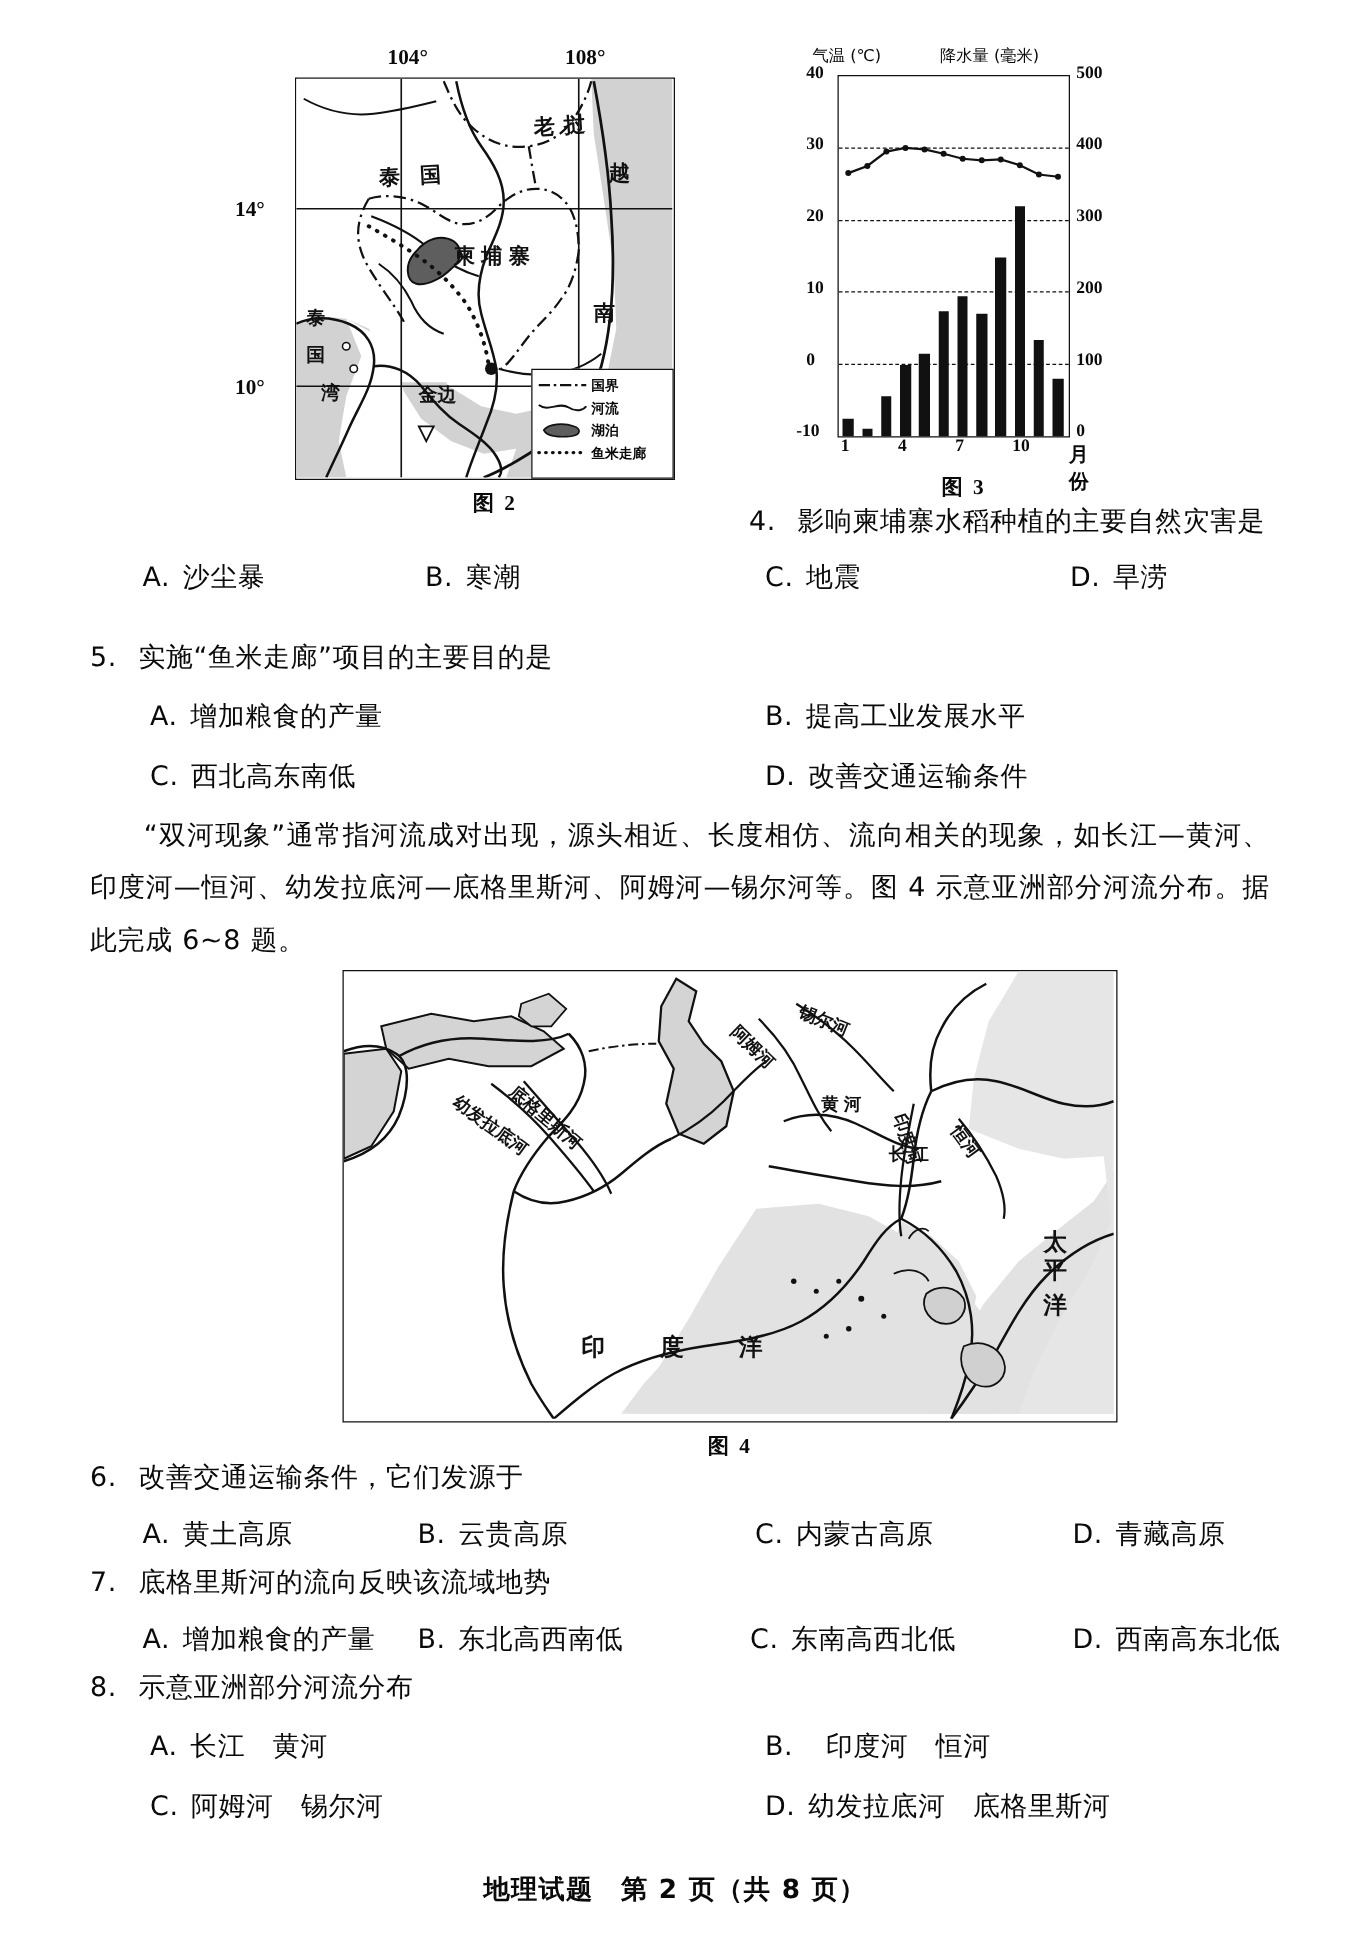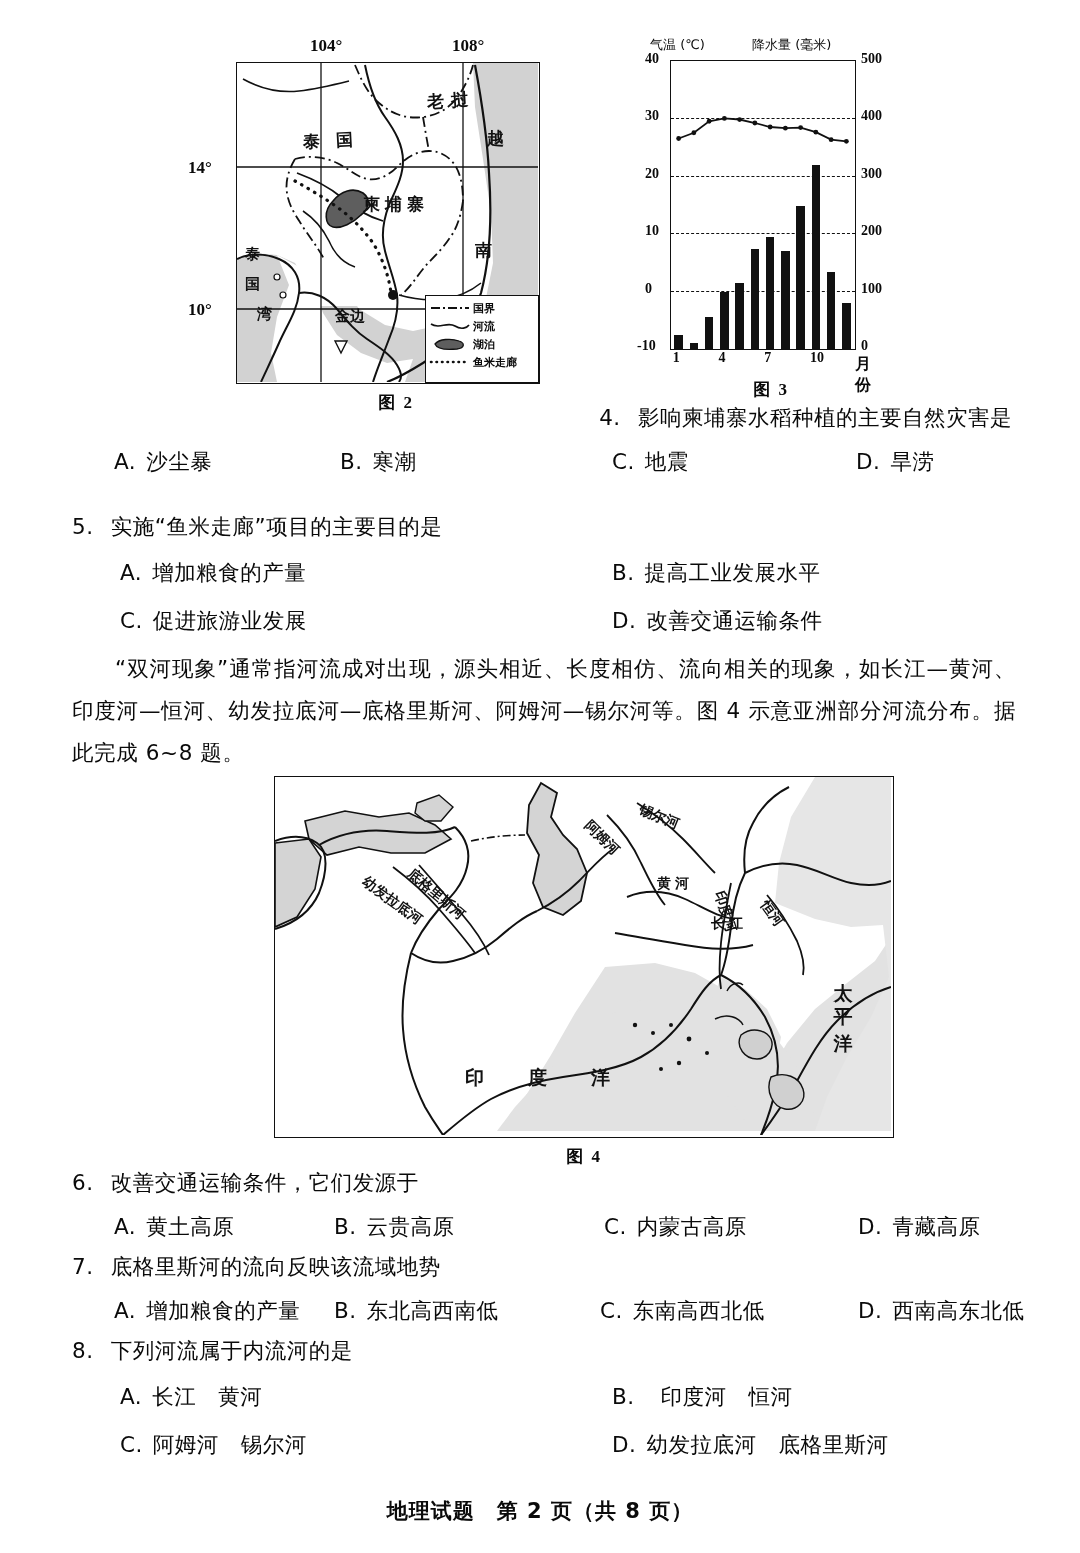--- a/index.html
+++ b/index.html
@@ -258,21 +258,21 @@
   </div>
 
   <div class="qblock" style="top:516px;">
     <div class="qline qstem">
       <span>5.</span>
       <span style="margin-left:10px;">实施“鱼米走廊”项目的主要目的是</span>
     </div>
     <div class="opts" style="height:100px;margin-top:20px;">
       <span class="opt" style="left:48px;top:0;"><span>A.</span><span style="margin-left:10px">增加粮食的产量</span></span>
       <span class="opt" style="left:540px;top:0;"><span>B.</span><span style="margin-left:10px">提高工业发展水平</span></span>
-      <span class="opt" style="left:48px;top:48px;"><span>C.</span><span style="margin-left:10px">促进旅游业发展</span></span>
+      <span class="opt" style="left:48px;top:48px;"><span>C.</span><span style="margin-left:10px">西北高东南低</span></span>
       <span class="opt" style="left:540px;top:48px;"><span>D.</span><span style="margin-left:10px">改善交通运输条件</span></span>
     </div>
   </div>
 
   <div class="para" style="top:648px;">
     <p>“双河现象”通常指河流成对出现，源头相近、长度相仿、流向相关的现象，如长江—黄河、印度河—恒河、幼发拉底河—底格里斯河、阿姆河—锡尔河等。图 4 示意亚洲部分河流分布。据此完成 6~8 题。</p>
   </div>
 
   <div class="fig4-wrap">
     <div class="fig4-box">
@@ -374,21 +374,21 @@
       <span class="opt" style="left:42px;top:0;"><span>A.</span><span style="margin-left:10px">增加粮食的产量</span></span>
       <span class="opt" style="left:262px;top:0;"><span>B.</span><span style="margin-left:10px">东北高西南低</span></span>
       <span class="opt" style="left:528px;top:0;"><span>C.</span><span style="margin-left:10px">东南高西北低</span></span>
       <span class="opt" style="left:786px;top:0;"><span>D.</span><span style="margin-left:10px">西南高东北低</span></span>
     </div>
   </div>
 
   <div class="qblock" style="top:1340px;">
     <div class="qline qstem">
       <span>8.</span>
-      <span style="margin-left:10px;">下列河流属于内流河的是</span>
+      <span style="margin-left:10px;">示意亚洲部分河流分布</span>
     </div>
     <div class="opts" style="height:100px;margin-top:20px;">
       <span class="opt" style="left:48px;top:0;"><span>A.</span><span style="margin-left:10px">长江　黄河</span></span>
       <span class="opt" style="left:540px;top:0;"><span>B.</span><span style="margin-left:26px">印度河　恒河</span></span>
       <span class="opt" style="left:48px;top:48px;"><span>C.</span><span style="margin-left:10px">阿姆河　锡尔河</span></span>
       <span class="opt" style="left:540px;top:48px;"><span>D.</span><span style="margin-left:10px">幼发拉底河　底格里斯河</span></span>
     </div>
   </div>
 
   <div class="footer">地理试题　第 2 页（共 8 页）</div>

